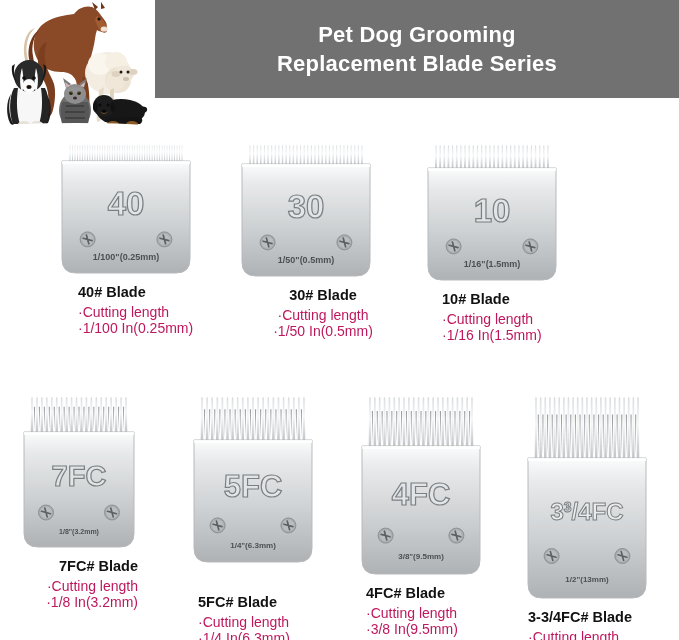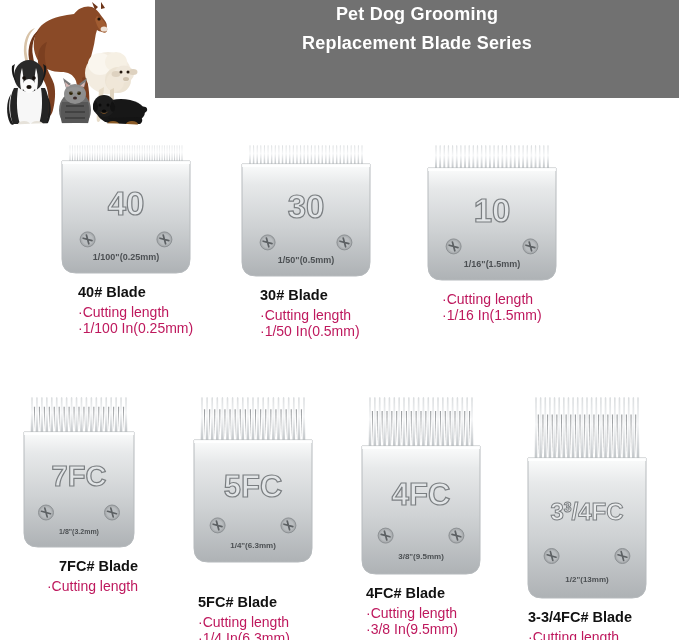--- a/index.html
+++ b/index.html
@@ -10,22 +10,22 @@
   }
 
   
   #header{position:absolute;left:0;top:0;width:679px;height:130px;}
   #header-bar{
     position:absolute;left:155px;top:0;width:524px;height:98px;
     background:#717171;
   }
   #header-title{
     position:absolute;left:0;top:0;width:524px;height:98px;
-    display:flex;flex-direction:column;align-items:center;justify-content:flex-start;
-    color:#ffffff;font-weight:bold;font-size:18px;line-height:29px;
+    display:flex;flex-direction:column;align-items:center;justify-content:center;
+    color:#ffffff;font-weight:bold;font-size:22px;line-height:29px;
     letter-spacing:.2px;text-align:center;
   }
   #header-title .ln{display:block;white-space:nowrap;}
 
   
   #animals{position:absolute;left:0;top:2px;width:152px;height:126px;}
   #animals svg{display:block;}
 
   
   .row{position:absolute;left:0;width:679px;}
@@ -305,21 +305,21 @@
       <path d="M25.200000000000003 103.19999999999999 L34 105.6 M28.400000000000002 99.99999999999999 L30.8 108.8" stroke="#5d6164" stroke-width="1.7" stroke-linecap="round"></path>
     </g>
     <g>
       <circle cx="106.4" cy="104.39999999999999" r="7.5" fill="url(#g0_1_s)" stroke="#8e9295" stroke-width="1"></circle>
       <circle cx="106.4" cy="104.39999999999999" r="4.6" fill="#b9bdc0"></circle>
       <path d="M102 103.19999999999999 L110.80000000000001 105.6 M105.2 99.99999999999999 L107.60000000000001 108.8" stroke="#5d6164" stroke-width="1.7" stroke-linecap="round"></path>
     </g>
     <text x="68" y="125.12" text-anchor="middle" font-family="Liberation Sans, sans-serif" font-size="9" font-weight="bold" fill="#4c5053">1/50"(0.5mm)</text>
   </svg>
       </div>
-      <div class="blade-caption" style="margin-left: 22px;">
+      <div class="blade-caption" style="margin-left: 34px; text-align: center;">
         <div class="blade-name">30# Blade</div>
         <div class="blade-spec">·Cutting length</div>
         <div class="blade-spec">·1/50 In(0.5mm)</div>
       </div>
     </div>
     <div class="cell" style="left: 424px;">
       <div class="blade-wrap">
         <svg class="blade" width="136" height="146" viewBox="0 0 136 146">
     <defs>
       <linearGradient id="g0_2_b" x1="0" y1="0" x2="0" y2="1">
@@ -377,20 +377,21 @@
     </g>
     <g>
       <circle cx="106.4" cy="108.39999999999999" r="7.5" fill="url(#g0_2_s)" stroke="#8e9295" stroke-width="1"></circle>
       <circle cx="106.4" cy="108.39999999999999" r="4.6" fill="#b9bdc0"></circle>
       <path d="M102 107.19999999999999 L110.80000000000001 109.6 M105.2 103.99999999999999 L107.60000000000001 112.8" stroke="#5d6164" stroke-width="1.7" stroke-linecap="round"></path>
     </g>
     <text x="68" y="129.12" text-anchor="middle" font-family="Liberation Sans, sans-serif" font-size="9" font-weight="bold" fill="#4c5053">1/16"(1.5mm)</text>
   </svg>
       </div>
       <div class="blade-caption" style="margin-left: 18px;">
+        <div class="blade-name">10# Blade</div>
         <div class="blade-spec">·Cutting length</div>
         <div class="blade-spec">·1/16 In(1.5mm)</div>
       </div>
     </div>
   </div>
 
 <div class="row" id="row2">
     <div class="cell" style="left: 20px;">
       <div class="blade-wrap">
         <svg class="blade" width="118" height="161" viewBox="0 0 118 161">
@@ -462,20 +463,21 @@
       <circle cx="92" cy="122.5" r="7.5" fill="url(#g1_0_s)" stroke="#8e9295" stroke-width="1"></circle>
       <circle cx="92" cy="122.5" r="4.6" fill="#b9bdc0"></circle>
       <path d="M87.6 121.3 L96.4 123.7 M90.8 118.1 L93.2 126.9" stroke="#5d6164" stroke-width="1.7" stroke-linecap="round"></path>
     </g>
     <text x="59" y="143.775" text-anchor="middle" font-family="Liberation Sans, sans-serif" font-size="7" font-weight="bold" fill="#4c5053">1/8"(3.2mm)</text>
   </svg>
       </div>
       <div class="blade-caption" style="margin-left: 2px; text-align: right;">
         <div class="blade-name">7FC# Blade</div>
         <div class="blade-spec">·Cutting length</div>
+        <div class="blade-spec">·1/8 In(3.2mm)</div>
       </div>
     </div>
     <div class="cell" style="left: 190px;">
       <div class="blade-wrap">
         <svg class="blade" width="126" height="176" viewBox="0 0 126 176">
     <defs>
       <linearGradient id="g1_1_b" x1="0" y1="0" x2="0" y2="1">
         <stop offset="0%" stop-color="#fbfcfc"></stop>
               <stop offset="18%" stop-color="#e7e9ea"></stop>
         <stop offset="55%" stop-color="#cfd2d4"></stop>

